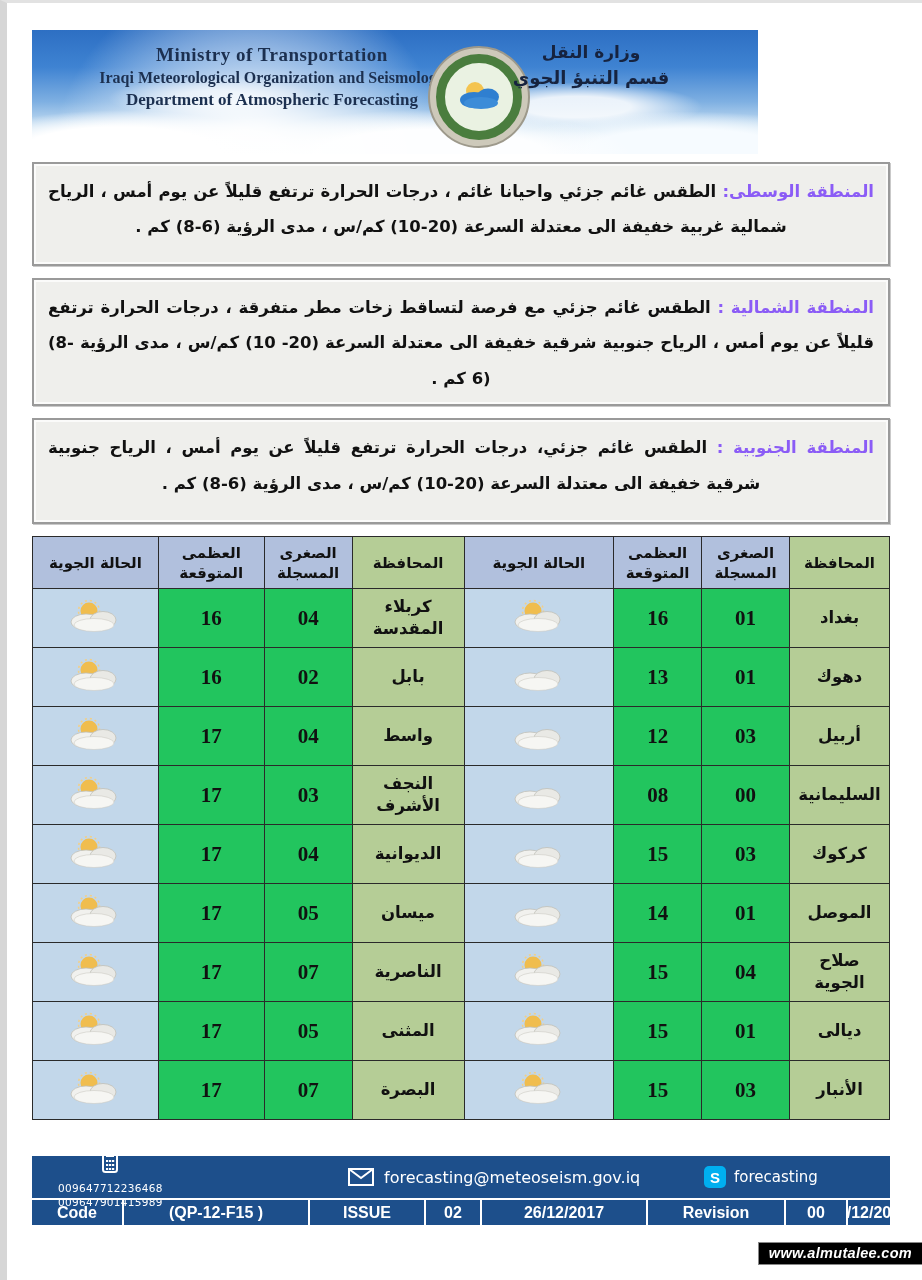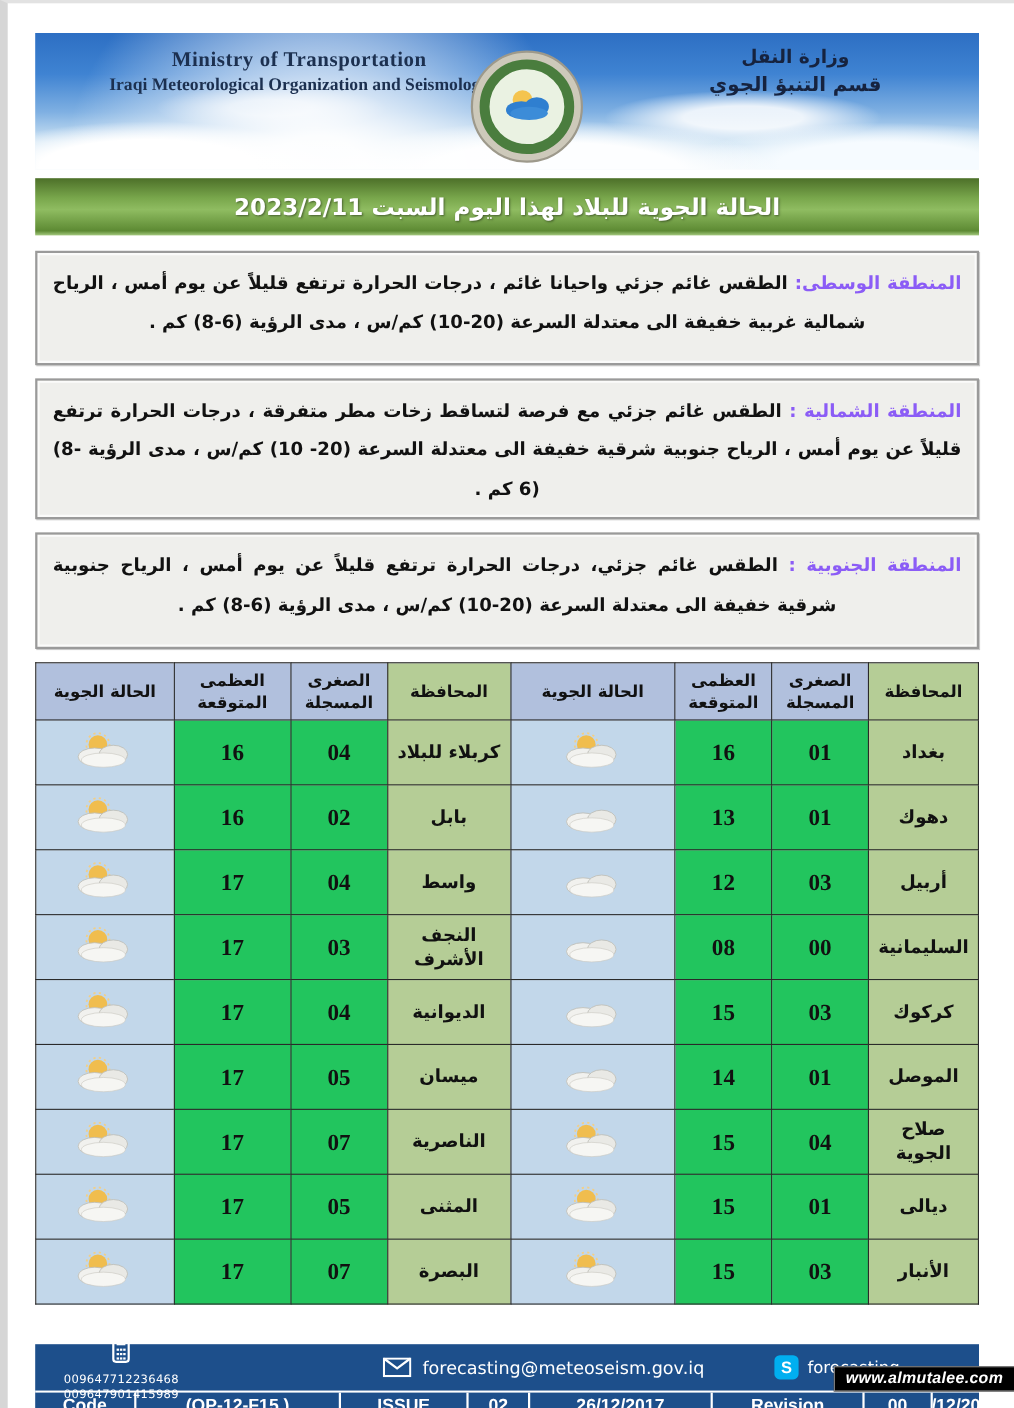--- a/index.html
+++ b/index.html
@@ -5,21 +5,21 @@
   * { margin:0; padding:0; box-sizing:border-box; }
   body { background:#ffffff; font-family:"DejaVu Sans", sans-serif; }
   .page {
     position:relative; width:922px; height:1280px; background:#ffffff;
     border-left:7px solid #d6d6d6; border-top:3px solid #e2e2e2; overflow:hidden;
   }
   .content { position:absolute; left:25px; top:27px; width:858px; }
 
   
   .sky-header {
-    position:relative; width:858px; height:124px; margin-bottom:8px;
+    position:relative; width:726px; height:124px; margin-bottom:8px;
     background:
       radial-gradient(circle at 30% 115%, rgba(255,255,255,.95) 8%, rgba(255,255,255,0) 38%),
       radial-gradient(ellipse 220px 55px at 12% 98%, #ffffff 45%, rgba(255,255,255,0) 75%),
       radial-gradient(ellipse 260px 60px at 55% 102%, #fdfeff 45%, rgba(255,255,255,0) 78%),
       radial-gradient(ellipse 240px 50px at 90% 96%, #f6fbff 40%, rgba(255,255,255,0) 75%),
       radial-gradient(ellipse 180px 35px at 75% 62%, rgba(255,255,255,.85) 30%, rgba(255,255,255,0) 70%),
       radial-gradient(ellipse 150px 30px at 25% 55%, rgba(255,255,255,.6) 25%, rgba(255,255,255,0) 70%),
       linear-gradient(180deg, #2d6fc3 0%, #3f83d2 30%, #7fb0e2 58%, #cfe4f4 80%, #eef6fc 100%);
   }
   .hdr-en { position:absolute; left:30px; top:14px; width:420px; text-align:center;
@@ -103,42 +103,40 @@
 </head>
 <body>
 
 <div class="page">
   <div class="content">
 
     <div class="sky-header">
       <div class="hdr-en">
         <div class="l1">Ministry of Transportation</div>
         <div class="l2">Iraqi Meteorological Organization and Seismology</div>
+        <div class="l3">Department of Atmospheric Forecasting</div>
       </div>
 
       <div class="logo">
         <div class="ring">
           <svg width="56" height="40" viewBox="0 0 56 40">
             <circle cx="24" cy="14" r="9" fill="#f4c44f"></circle>
             <ellipse cx="23" cy="23" rx="14" ry="8" fill="#2f7fd0"></ellipse>
             <ellipse cx="37" cy="20" rx="11" ry="8.5" fill="#2f7fd0"></ellipse>
             <ellipse cx="30" cy="26" rx="17" ry="6" fill="#3c8cd8"></ellipse>
           </svg>
         </div>
       </div>
 
       <div class="hdr-ar" dir="rtl">
         <div class="a1">وزارة النقل</div>
         <div class="a3">قسم التنبؤ الجوي</div>
       </div>
     </div>
 
-    <div class="date-banner">
-      <span>الحالة الجوية للبلاد لهذا اليوم السبت  ⁦2023/2/11⁩</span>
-    </div>
 
     <div class="region-box">
       <span class="region-label">المنطقة الوسطى:</span><span> الطقس غائم جزئي واحيانا غائم ، درجات الحرارة ترتفع قليلاً عن يوم أمس ، الرياح شمالية غربية خفيفة الى معتدلة السرعة ⁦(10-20)⁩ كم/س ، مدى الرؤية ⁦(8-6)⁩ كم .</span>
     </div>
 
     <div class="region-box" style="min-height:112px">
       <span class="region-label">المنطقة الشمالية :</span><span> الطقس غائم جزئي مع فرصة لتساقط زخات مطر متفرقة ، درجات الحرارة ترتفع قليلاً عن يوم أمس ، الرياح جنوبية شرقية خفيفة الى معتدلة السرعة ⁦(10 -20)⁩ كم/س ، مدى الرؤية ⁦(8-6)⁩ كم .</span>
     </div>
 
     <div class="region-box" style="min-height:106px">
@@ -173,21 +171,21 @@
             <td class="td-gov">بغداد</td>
             <td class="td-num">01</td>
             <td class="td-num">16</td>
             <td class="td-icon"><svg width="58" height="34" viewBox="0 0 58 34">
                 <circle cx="23" cy="12" r="8.5" fill="#f0bd4e"></circle>
                 <circle cx="23" cy="12" r="10.5" fill="none" stroke="#f3cf86" stroke-width="1.6" stroke-dasharray="2 3"></circle>
                 <ellipse cx="20" cy="23" rx="15" ry="8" fill="#f1f1ee" stroke="#bfbfb8" stroke-width="0.8"></ellipse>
                 <ellipse cx="37" cy="21" rx="13" ry="8.5" fill="#e9e9e5" stroke="#bfbfb8" stroke-width="0.8"></ellipse>
                 <ellipse cx="28" cy="26" rx="20" ry="6.5" fill="#f6f6f3" stroke="#cccbc4" stroke-width="0.6"></ellipse>
               </svg></td>
-            <td class="td-gov">كربلاء للبلاد</td>
+            <td class="td-gov">كربلاء المقدسة</td>
             <td class="td-num">04</td>
             <td class="td-num">16</td>
             <td class="td-icon"><svg width="58" height="34" viewBox="0 0 58 34">
                 <circle cx="23" cy="12" r="8.5" fill="#f0bd4e"></circle>
                 <circle cx="23" cy="12" r="10.5" fill="none" stroke="#f3cf86" stroke-width="1.6" stroke-dasharray="2 3"></circle>
                 <ellipse cx="20" cy="23" rx="15" ry="8" fill="#f1f1ee" stroke="#bfbfb8" stroke-width="0.8"></ellipse>
                 <ellipse cx="37" cy="21" rx="13" ry="8.5" fill="#e9e9e5" stroke="#bfbfb8" stroke-width="0.8"></ellipse>
                 <ellipse cx="28" cy="26" rx="20" ry="6.5" fill="#f6f6f3" stroke="#cccbc4" stroke-width="0.6"></ellipse>
               </svg></td>
           </tr>

